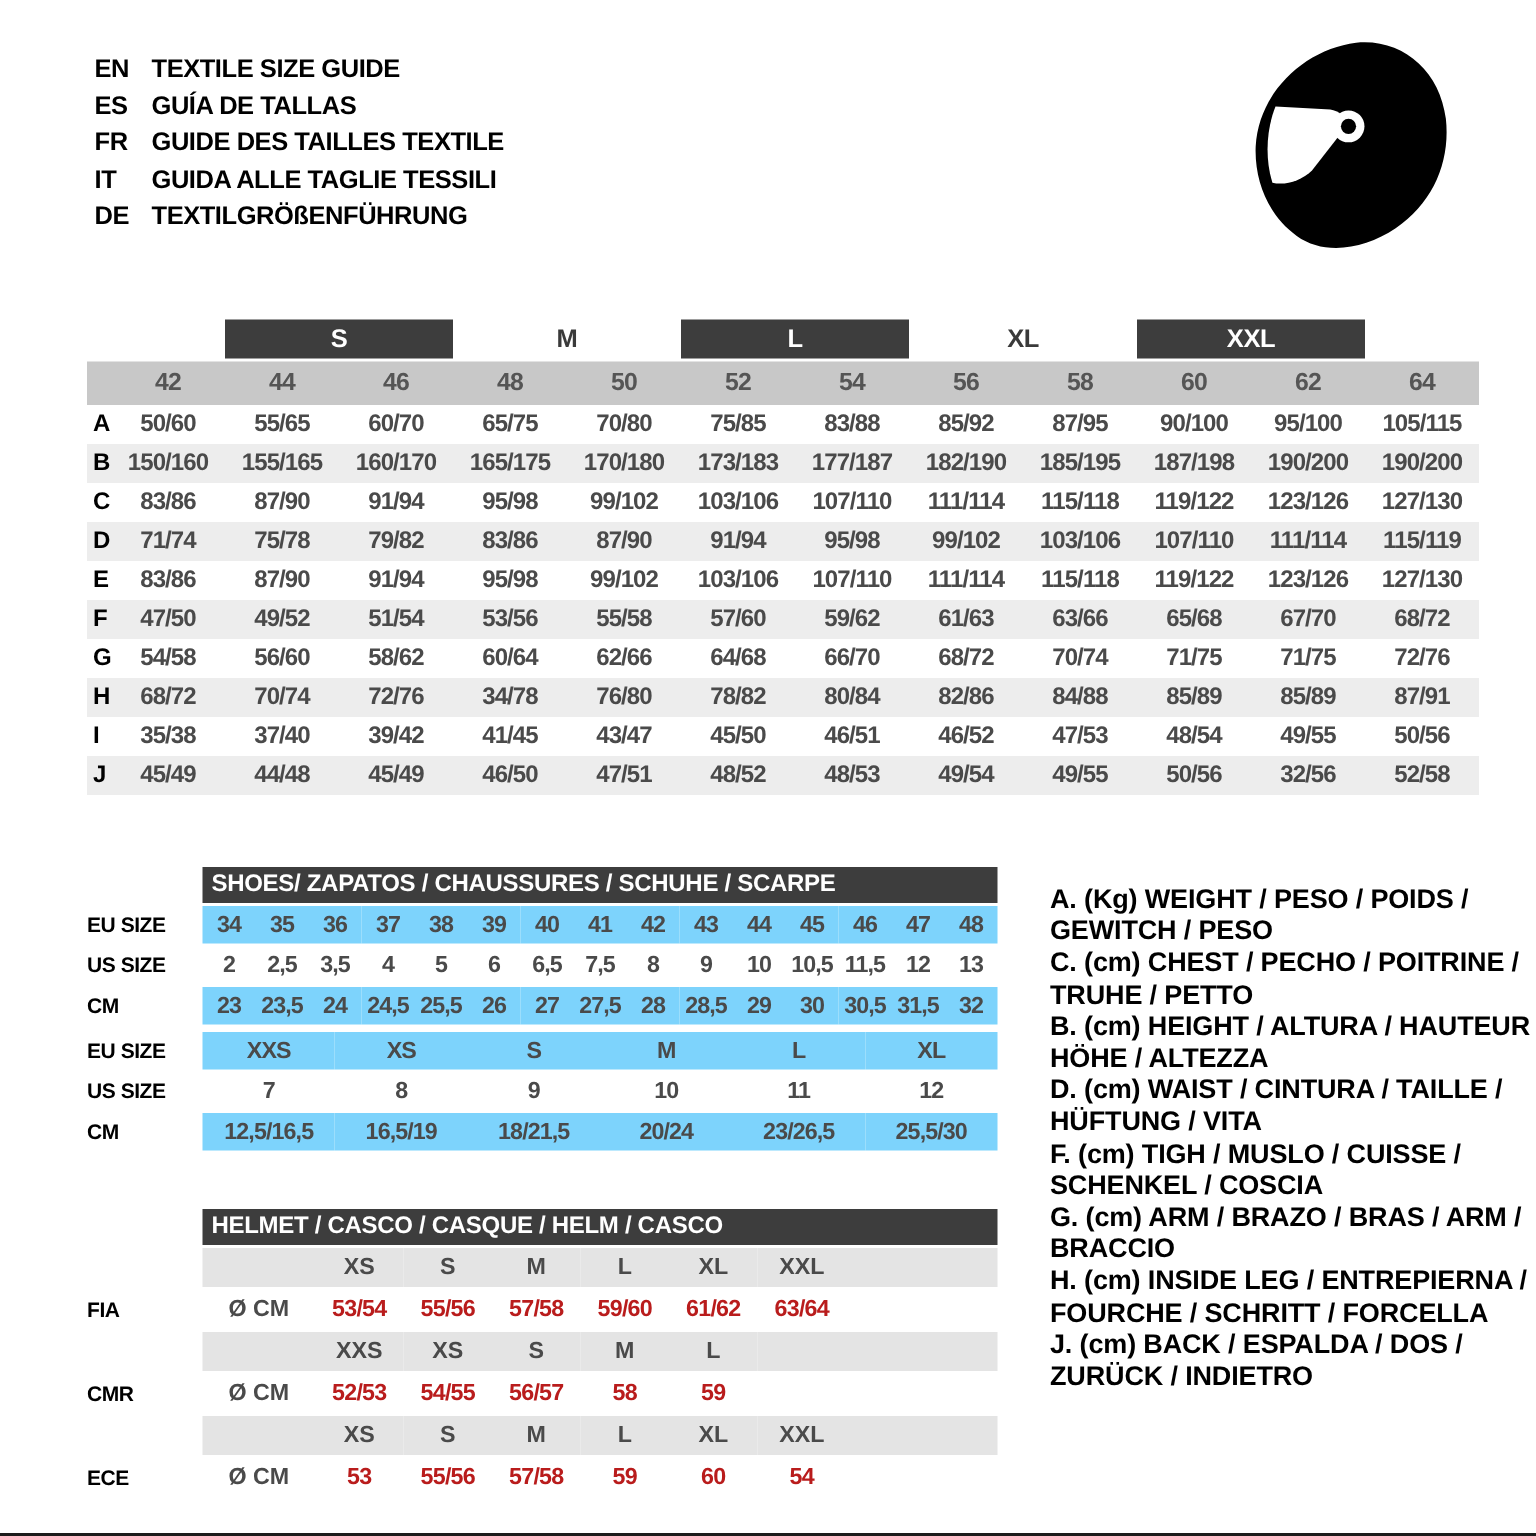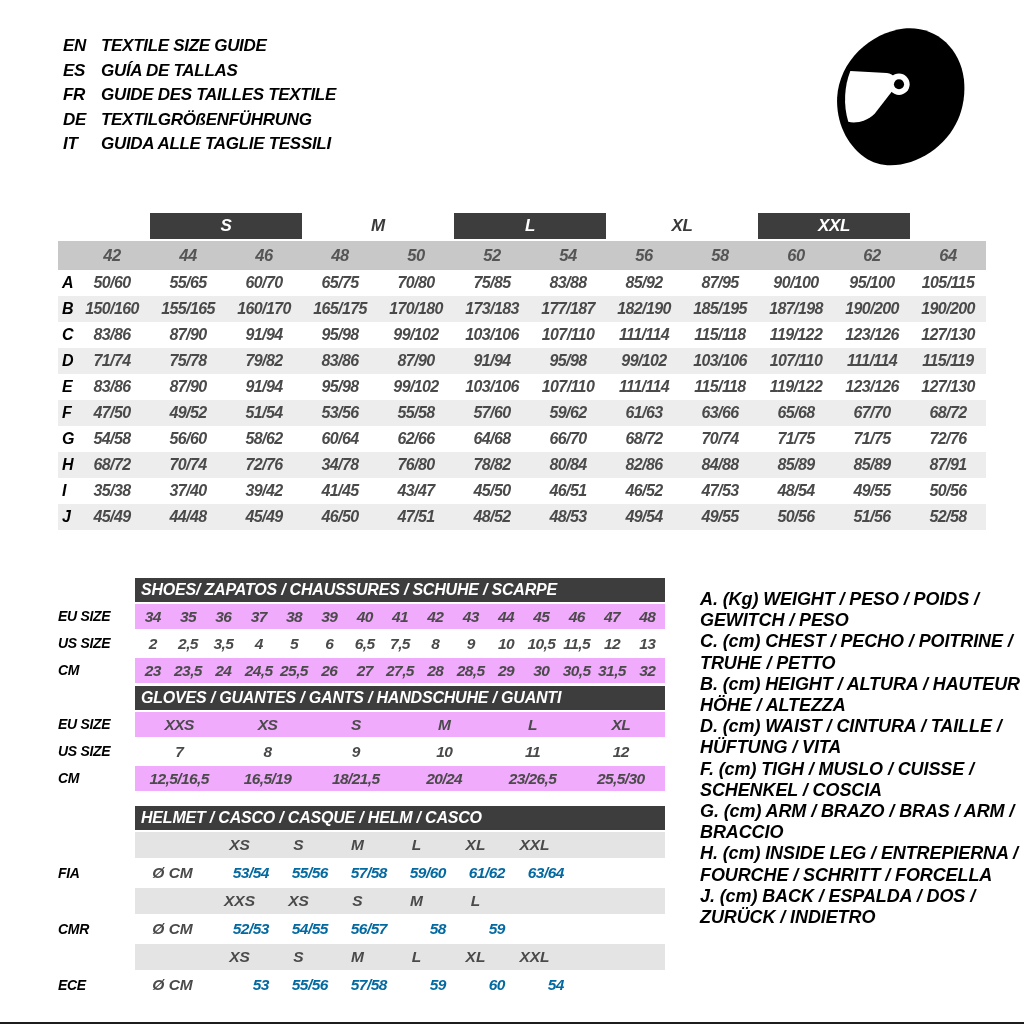--- a/index.html
+++ b/index.html
@@ -1,17 +1,17 @@
 <!DOCTYPE html>
 <html><head>
 <meta charset="utf-8">
 <style>
   html,body{margin:0;padding:0;width:1024px;height:1024px;overflow:hidden;background:#fff;}
   body{font-family:"Liberation Sans",sans-serif;font-weight:700;color:#000;position:relative;}
-  .page{position:absolute;inset:0;font-style:italic;}
+  .page{position:absolute;inset:0;}
 
   
   .langs{position:absolute;left:63px;top:34px;}
   .lang-row{display:flex;line-height:24.5px;font-size:17px;letter-spacing:-0.3px;}
   .lang-code{width:38px;}
 
   
   .helmet-icon{position:absolute;left:828px;top:24px;width:142px;height:158px;}
   .helmet-icon svg{width:100%;height:100%;}
 
@@ -28,32 +28,32 @@
   .m-label{font-size:16px;padding-left:4px;color:#000;}
   .m-val{text-align:center;font-size:16px;color:#4a4a4a;letter-spacing:-0.6px;}
 
   
   .ltable{position:absolute;left:58px;}
   .bar{margin-left:77px;height:24px;line-height:24px;background:#3d3d3d;color:#fff;
        font-size:16px;padding-left:6px;letter-spacing:-0.2px;box-sizing:border-box;}
   .srow{display:grid;height:25px;line-height:25px;margin-top:2px;}
   .s-label{font-size:14px;letter-spacing:-0.3px;}
   .s-val{text-align:center;font-size:15.5px;color:#4a4a4a;letter-spacing:-0.6px;}
-  .srow.shaded .s-val{background:#f0abfc;}
+  .srow.shaded .s-val{background:#7dd3fc;}
   .shoes-table{top:578px;width:607px;}
   .shoes-table .srow{grid-template-columns:77px repeat(15,1fr);}
   .gloves-table{top:686px;width:607px;}
   .gloves-table .srow{grid-template-columns:77px repeat(6,1fr);}
 
   
   .helmet-table{top:806px;width:607px;}
   .hrow{display:grid;grid-template-columns:77px 75px repeat(6,59px) 1fr;height:26px;line-height:26px;margin-top:2px;}
   .h-band{background:#e4e4e4;}
   .h-size{text-align:center;font-size:15.5px;color:#4a4a4a;}
-  .h-val{text-align:right;font-size:15.5px;color:#0369a1;letter-spacing:-0.5px;}
+  .h-val{text-align:center;font-size:15.5px;color:#b91c1c;letter-spacing:-0.5px;}
   .h-label{font-size:14px;letter-spacing:-0.3px;}
   .h-unit{text-align:center;font-size:15.5px;color:#4a4a4a;}
 
   
   .legend{position:absolute;left:684px;top:589px;width:332px;font-size:18px;line-height:21.2px;letter-spacing:-0.1px;margin-left:16px;}
   .legend-item{display:block;}
 
   .bottom-line{position:absolute;left:0;right:0;bottom:0;height:2px;background:#1c1c1c;}
 </style>
 </head>
@@ -68,26 +68,26 @@
       </div>
       <div class="lang-row">
         <div class="lang-code">ES</div>
         <div class="lang-label">GUÍA DE TALLAS</div>
       </div>
       <div class="lang-row">
         <div class="lang-code">FR</div>
         <div class="lang-label">GUIDE DES TAILLES TEXTILE</div>
       </div>
       <div class="lang-row">
+        <div class="lang-code">IT</div>
+        <div class="lang-label">GUIDA ALLE TAGLIE TESSILI</div>
+      </div>
+      <div class="lang-row">
         <div class="lang-code">DE</div>
         <div class="lang-label">TEXTILGRÖßENFÜHRUNG</div>
-      </div>
-      <div class="lang-row">
-        <div class="lang-code">IT</div>
-        <div class="lang-label">GUIDA ALLE TAGLIE TESSILI</div>
       </div>
     </div>
 
   <div class="helmet-icon">
     <svg viewBox="0 0 140 155" xmlns="http://www.w3.org/2000/svg">
       <path d="M75 4 C105 1 130 22 134 54 C137 82 126 109 101 126 C80 140 54 144 36 131 C18 118 8 96 9 72 C11 36 42 8 75 4 Z" fill="#000"></path>
       <path d="M22 46 L58 48 C65 49 69 54 67 61 L46 88 C39 95 28 98 20 96 C15 80 16 61 22 46 Z" fill="#fff"></path>
       <circle cx="70" cy="59" r="10.5" fill="#fff"></circle>
       <circle cx="70" cy="59" r="5" fill="#000"></circle>
     </svg>
@@ -257,21 +257,21 @@
           <div class="m-val">45/49</div>
           <div class="m-val">44/48</div>
           <div class="m-val">45/49</div>
           <div class="m-val">46/50</div>
           <div class="m-val">47/51</div>
           <div class="m-val">48/52</div>
           <div class="m-val">48/53</div>
           <div class="m-val">49/54</div>
           <div class="m-val">49/55</div>
           <div class="m-val">50/56</div>
-          <div class="m-val">51/56</div>
+          <div class="m-val">32/56</div>
           <div class="m-val">52/58</div>
         </div>
       </div>
   </div>
 
   <div class="ltable shoes-table">
       <div class="bar">SHOES/ ZAPATOS / CHAUSSURES / SCHUHE / SCARPE</div>
       <div class="srow shaded">
         <div class="s-label">EU SIZE</div>
         <div class="s-val">34</div>
@@ -321,21 +321,20 @@
         <div class="s-val">28</div>
         <div class="s-val">28,5</div>
         <div class="s-val">29</div>
         <div class="s-val">30</div>
         <div class="s-val">30,5</div>
         <div class="s-val">31,5</div>
         <div class="s-val">32</div>
       </div>
     </div>
   <div class="ltable gloves-table">
-      <div class="bar">GLOVES / GUANTES / GANTS / HANDSCHUHE / GUANTI</div>
       <div class="srow shaded">
         <div class="s-label">EU SIZE</div>
         <div class="s-val">XXS</div>
         <div class="s-val">XS</div>
         <div class="s-val">S</div>
         <div class="s-val">M</div>
         <div class="s-val">L</div>
         <div class="s-val">XL</div>
       </div>
       <div class="srow">

